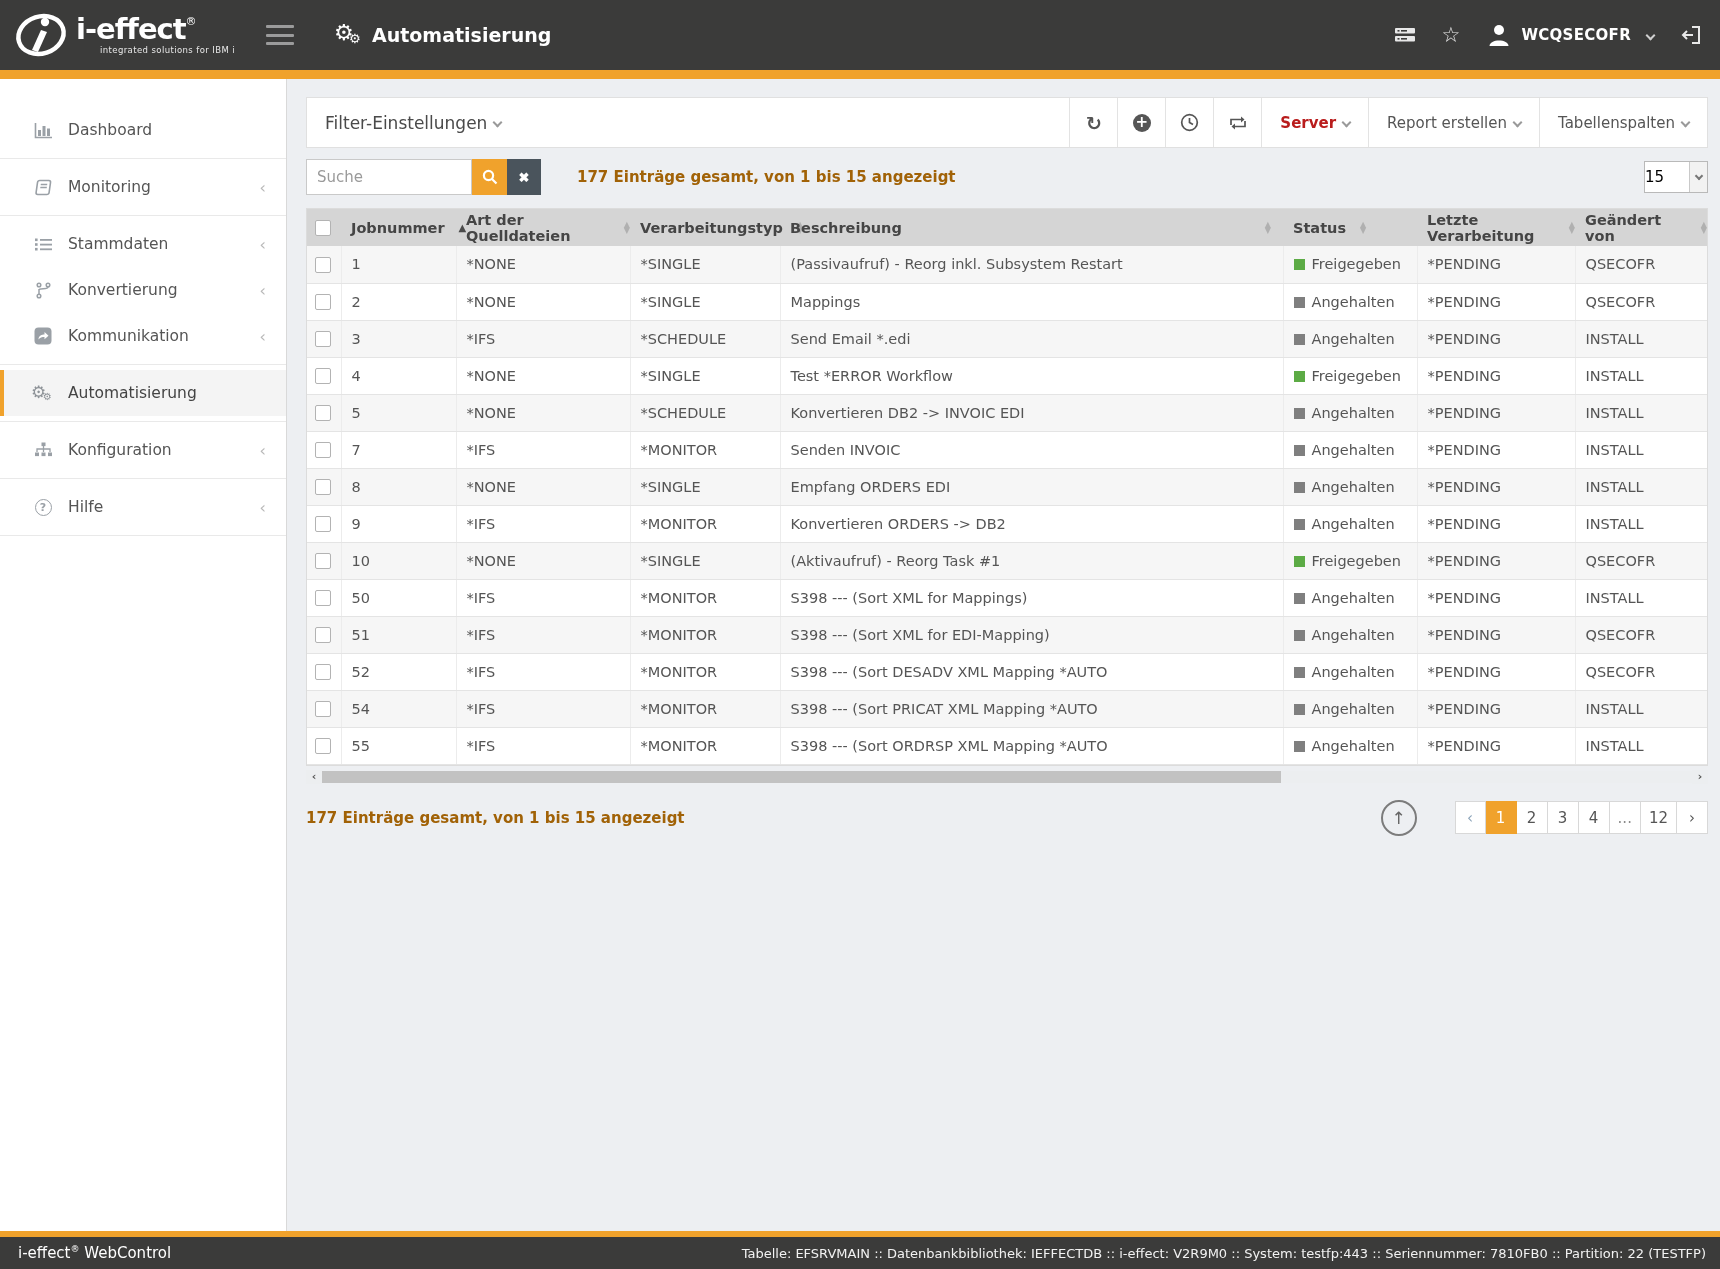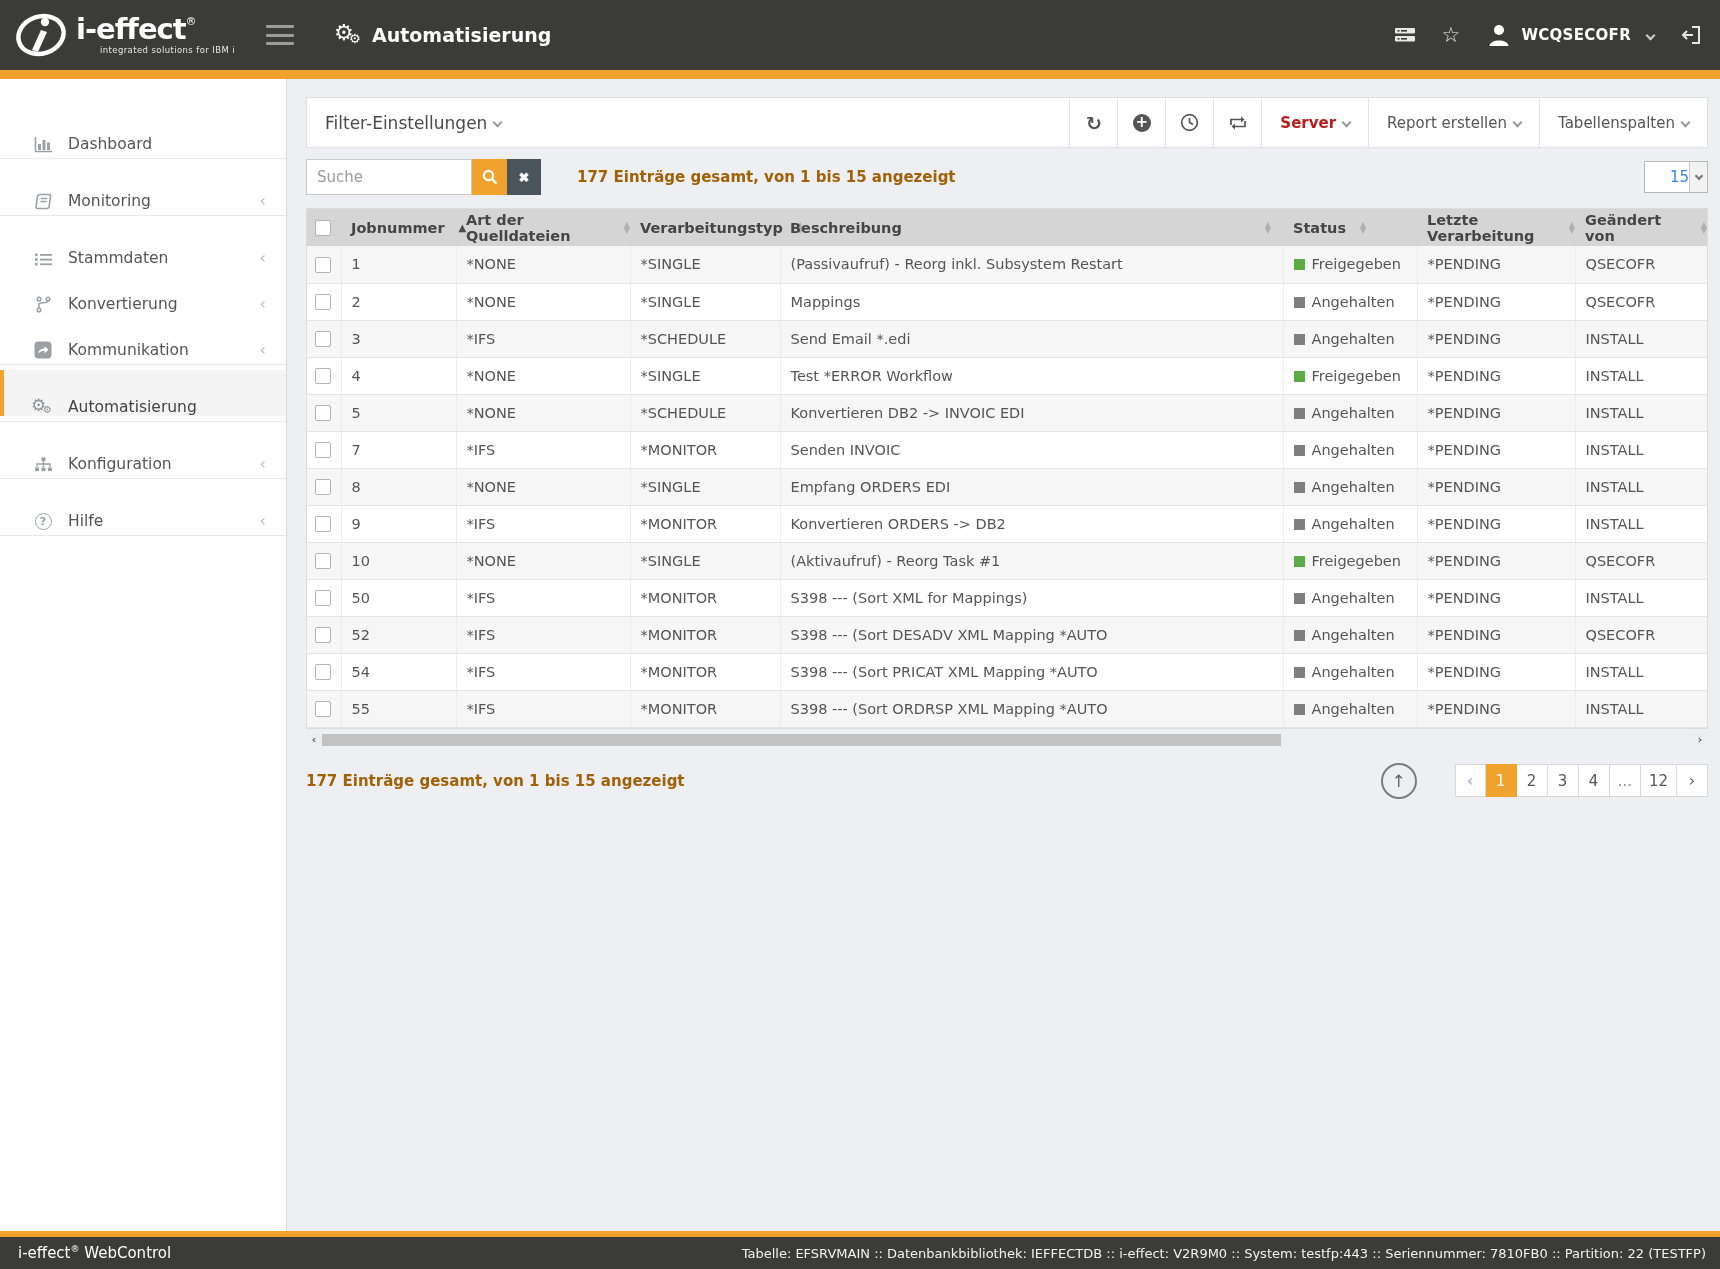--- a/index.html
+++ b/index.html
@@ -26,21 +26,21 @@
   .tb-ic { cursor:pointer; display:flex; align-items:center; }
   .star-ic { font-size:21px; color:#e8e8e8; }
   .user-group { display:flex; align-items:center; gap:9px; cursor:pointer; }
   .username { color:#fff; font-weight:bold; font-size:15px; letter-spacing:.3px; }
   .chev { display:inline-block; width:7px; height:7px; border-right:2px solid #9a9a9a; border-bottom:2px solid #9a9a9a; transform:rotate(45deg); margin-left:7px; vertical-align:3px; }
   .chev.lt { border-color:#cfcfcf; }
 
   
   .shell { display:flex; height:1152px; }
   .sidebar { width:287px; background:#fff; border-right:1px solid #d9d9d9; padding-top:28px; flex-shrink:0; }
-  .side-item { height:46px; display:flex; align-items:flex-end; padding:0 20px 0 30px; font-size:15.5px; color:#555; cursor:pointer; position:relative; }
+  .side-item { height:46px; display:flex; align-items:center; padding:0 20px 0 30px; font-size:15.5px; color:#555; cursor:pointer; position:relative; }
   .side-item .s-icon { width:26px; margin-right:12px; display:flex; justify-content:center; color:#9aa0a6; }
   .side-item .s-chev { margin-left:auto; color:#b9b9b9; font-size:16px; }
   .side-item.active { background:#f4f4f4; border-left:4px solid #f0a22c; padding-left:26px; color:#444; }
   .side-div { height:1px; background:#e9e9e9; margin:5px 0; }
   .sgears { position:relative; width:24px; height:20px; color:#8e9398; }
   .sgear-b { font-size:17px; position:absolute; left:0; top:-1px; }
   .sgear-s { font-size:10px; position:absolute; left:12px; top:8px; }
   .q-circle { width:17px; height:17px; border:1.6px solid #9aa0a6; border-radius:50%; font-size:11px; display:flex; align-items:center; justify-content:center; color:#9aa0a6; font-weight:bold; }
 
   .main { flex:1; padding:18px 12px 0 19px; }
@@ -57,21 +57,21 @@
   .plus-circle { width:18px; height:18px; background:#555; border-radius:50%; color:#fff; font-size:15px; line-height:17px; text-align:center; font-weight:bold; }
 
   
   .controls { display:flex; align-items:center; margin-top:11px; height:36px; }
   .search-input { width:166px; height:36px; border:1px solid #c9c9c9; padding:0 10px; font-size:15px; color:#555; font-family:inherit; outline:none; }
   .search-input::placeholder { color:#9a9a9a; }
   .btn-search { width:35px; height:36px; background:#f0a22c; border:none; color:#fff; font-size:16px; cursor:pointer; display:flex; align-items:center; justify-content:center; }
   .btn-clear { width:34px; height:36px; background:#4a545c; border:none; color:#fff; font-size:13px; font-weight:bold; cursor:pointer; }
   .summary { font-size:15px; font-weight:bold; color:#a16207; margin-left:36px; }
   .pagesize { margin-left:auto; width:64px; height:32px; border:1px solid #b9b9b9; background:#fff; display:flex; align-items:center; cursor:pointer; }
-  .pagesize .val { flex:1; text-align:right; font-size:15px; color:#3b82f6; }
+  .pagesize .val { flex:1; text-align:left; font-size:15px; color:#000000; }
   .pagesize .dd { width:18px; height:100%; border-left:1px solid #c9c9c9; background:#f2f2f2; display:flex; align-items:center; justify-content:center; }
   .pagesize .dd .chev { margin:0 0 2px 0; width:6px; height:6px; border-color:#777; }
 
   
   .table-wrap { margin-top:13px; border:1px solid #dcdcdc; background:#fff; }
   table { width:100%; border-collapse:collapse; table-layout:fixed; }
   col.w-check{width:34px} col.w-job{width:115px} col.w-art{width:174px} col.w-typ{width:150px}
   col.w-desc{width:auto} col.w-status{width:134px} col.w-last{width:158px} col.w-user{width:132px}
   thead th { background:#d5d5d5; height:37px; font-size:14.5px; color:#454545; text-align:left; font-weight:bold; padding:0 0 0 10px; cursor:pointer; }
   thead th .hwrap { display:flex; align-items:center; }
@@ -510,20 +510,30 @@
         <td class="c-job">50</td>
         <td class="c-art">*IFS</td>
         <td class="c-typ">*MONITOR</td>
         <td class="c-desc">S398 --- (Sort XML for Mappings)</td>
         <td class="c-status"><span class="sq gray"></span><span class="st-label">Angehalten</span></td>
         <td class="c-last">*PENDING</td>
         <td class="c-user">INSTALL</td>
       </tr>
             <tr>
         <td class="c-check"><span class="cbx"></span></td>
+        <td class="c-job">51</td>
+        <td class="c-art">*IFS</td>
+        <td class="c-typ">*MONITOR</td>
+        <td class="c-desc">S398 --- (Sort XML for EDI-Mapping)</td>
+        <td class="c-status"><span class="sq gray"></span><span class="st-label">Angehalten</span></td>
+        <td class="c-last">*PENDING</td>
+        <td class="c-user">QSECOFR</td>
+      </tr>
+            <tr>
+        <td class="c-check"><span class="cbx"></span></td>
         <td class="c-job">52</td>
         <td class="c-art">*IFS</td>
         <td class="c-typ">*MONITOR</td>
         <td class="c-desc">S398 --- (Sort DESADV XML Mapping *AUTO</td>
         <td class="c-status"><span class="sq gray"></span><span class="st-label">Angehalten</span></td>
         <td class="c-last">*PENDING</td>
         <td class="c-user">QSECOFR</td>
       </tr>
             <tr>
         <td class="c-check"><span class="cbx"></span></td>

